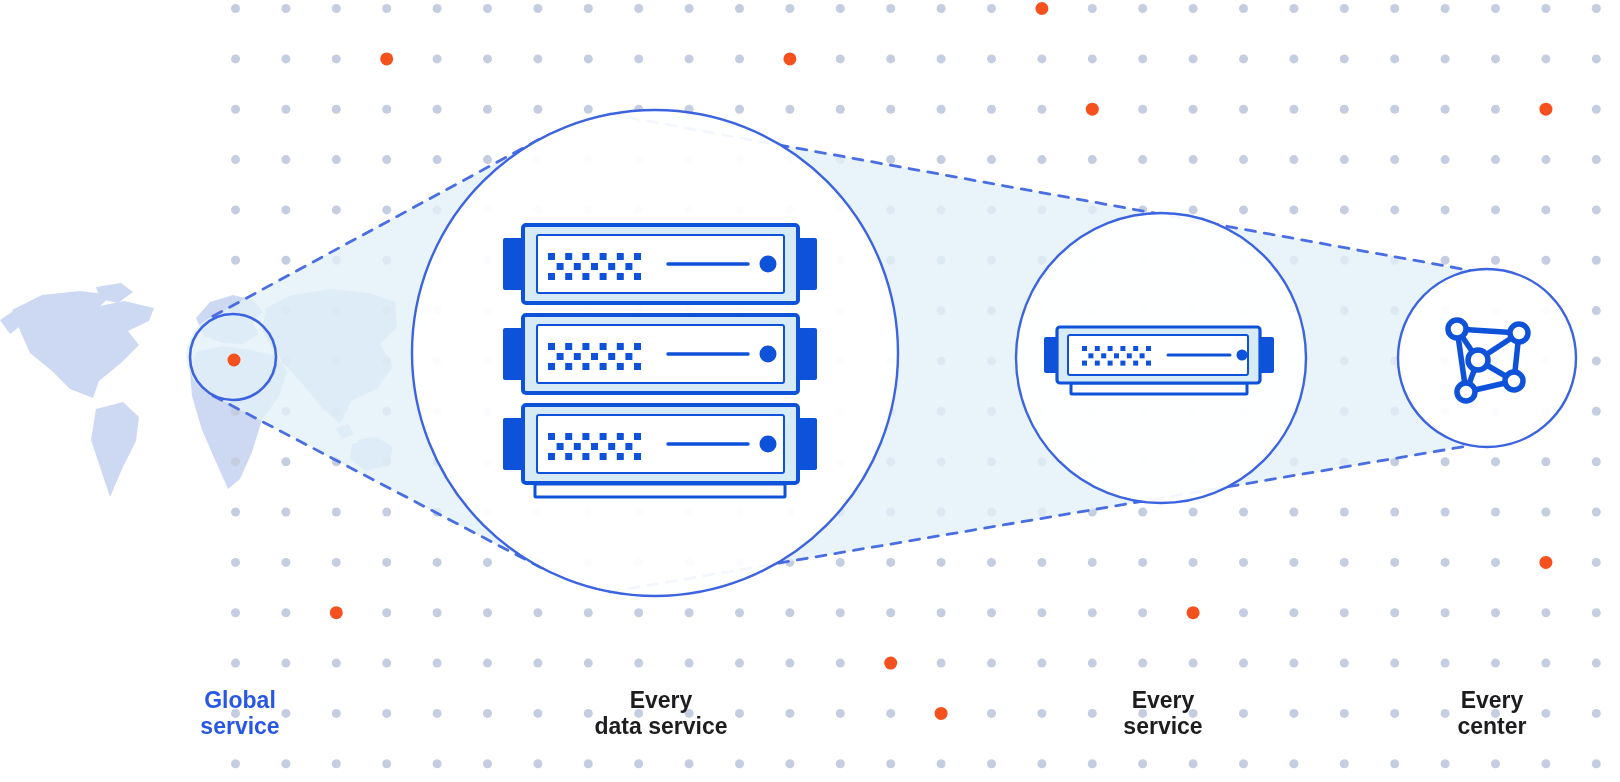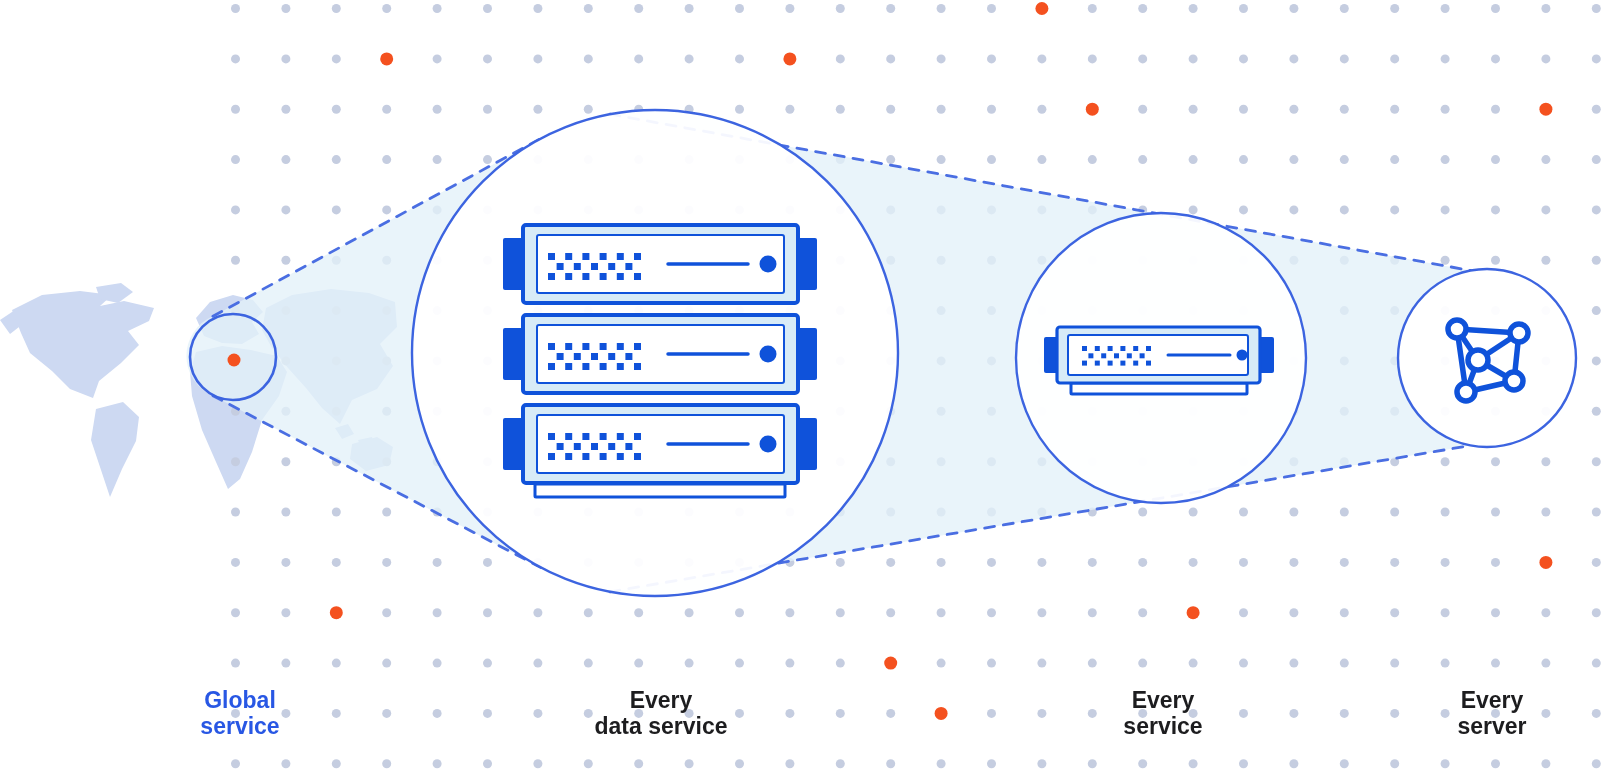--- a/index.html
+++ b/index.html
@@ -661,15 +661,15 @@
   <div class="label" style="left:661px">
     <div>Every</div>
     <div>data service</div>
   </div>
   <div class="label" style="left:1163px">
     <div>Every</div>
     <div>service</div>
   </div>
   <div class="label" style="left:1492px">
     <div>Every</div>
-    <div>server</div>
+    <div>center</div>
   </div>
 </div>
 
 </body></html>

